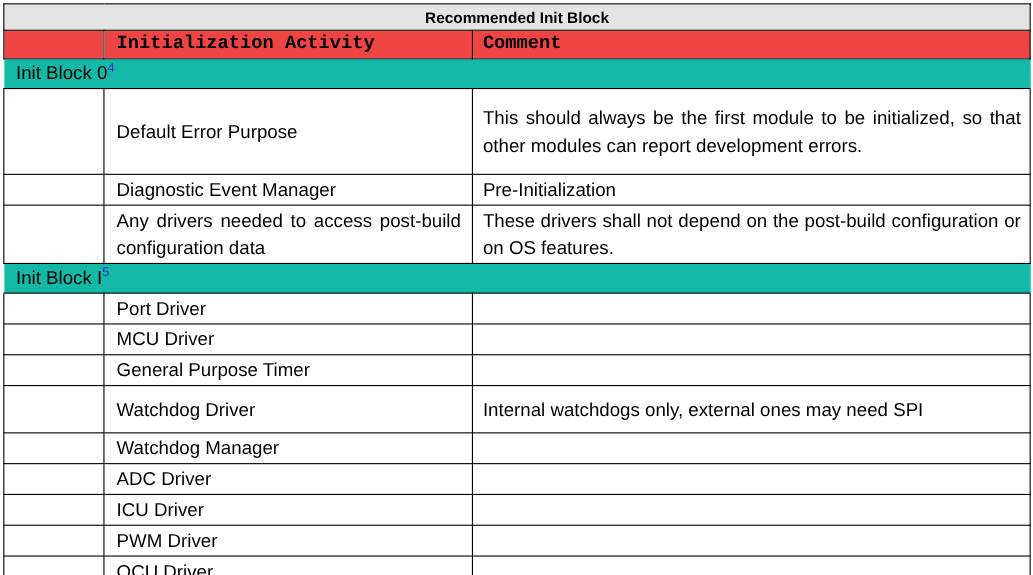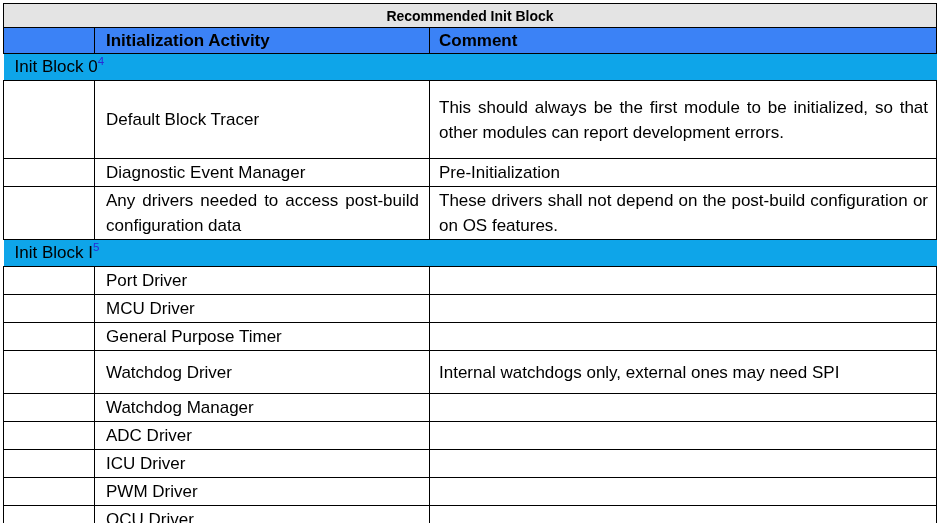--- a/index.html
+++ b/index.html
@@ -29,28 +29,29 @@
     word-wrap: break-word;
   }
   tr.title-row td {
     background: #e4e4e4;
     text-align: center;
     font-weight: bold;
     font-size: 14px;
     height: 23px;
   }
   tr.head-row td {
-    background: #3b82f6;
+    background: #ef4444;
     font-weight: bold;
     height: 25px;
+    font-family: Liberation Mono, monospace;
   }
   tr.section-row td {
     border-left: none;
     border-right: none;
-    background: #0ea5e9;
+    background: #14b8a6;
     height: 26px;
     padding-left: 11px;
     font-weight: normal;
   }
   td.cell-activity { padding: 1px 10px 1px 11px; text-align: justify; line-height: 25px; }
   td.cell-comment  { padding: 1px 8px  1px 9px;  text-align: justify; line-height: 25px; }
   tr.head-row td.cell-activity, tr.head-row td.cell-comment { line-height: normal; padding-top: 0; padding-bottom: 0; }
   tr.rh1 { height: 27px; }
   tr.rh2 { height: 43px; }
   tr.rh3 { height: 78px; }
@@ -84,21 +85,21 @@
     </tr>
 
     <tr class="section-row">
       <td colspan="3">
         <span>Init Block 0</span><sup class="fn">4</sup>
       </td>
     </tr>
 
     <tr class="rh3">
       <td class="cell-selector"></td>
-      <td class="cell-activity">Default Block Tracer</td>
+      <td class="cell-activity">Default Error Purpose</td>
       <td class="cell-comment">This should always be the first module to be initial­ized, so that other modules can report development errors.</td>
     </tr>
     <tr class="rh1">
       <td class="cell-selector"></td>
       <td class="cell-activity">Diagnostic Event Manager</td>
       <td class="cell-comment">Pre-Initialization</td>
     </tr>
     <tr class="rh2">
       <td class="cell-selector"></td>
       <td class="cell-activity">Any drivers needed to access post-build configuration data</td>

